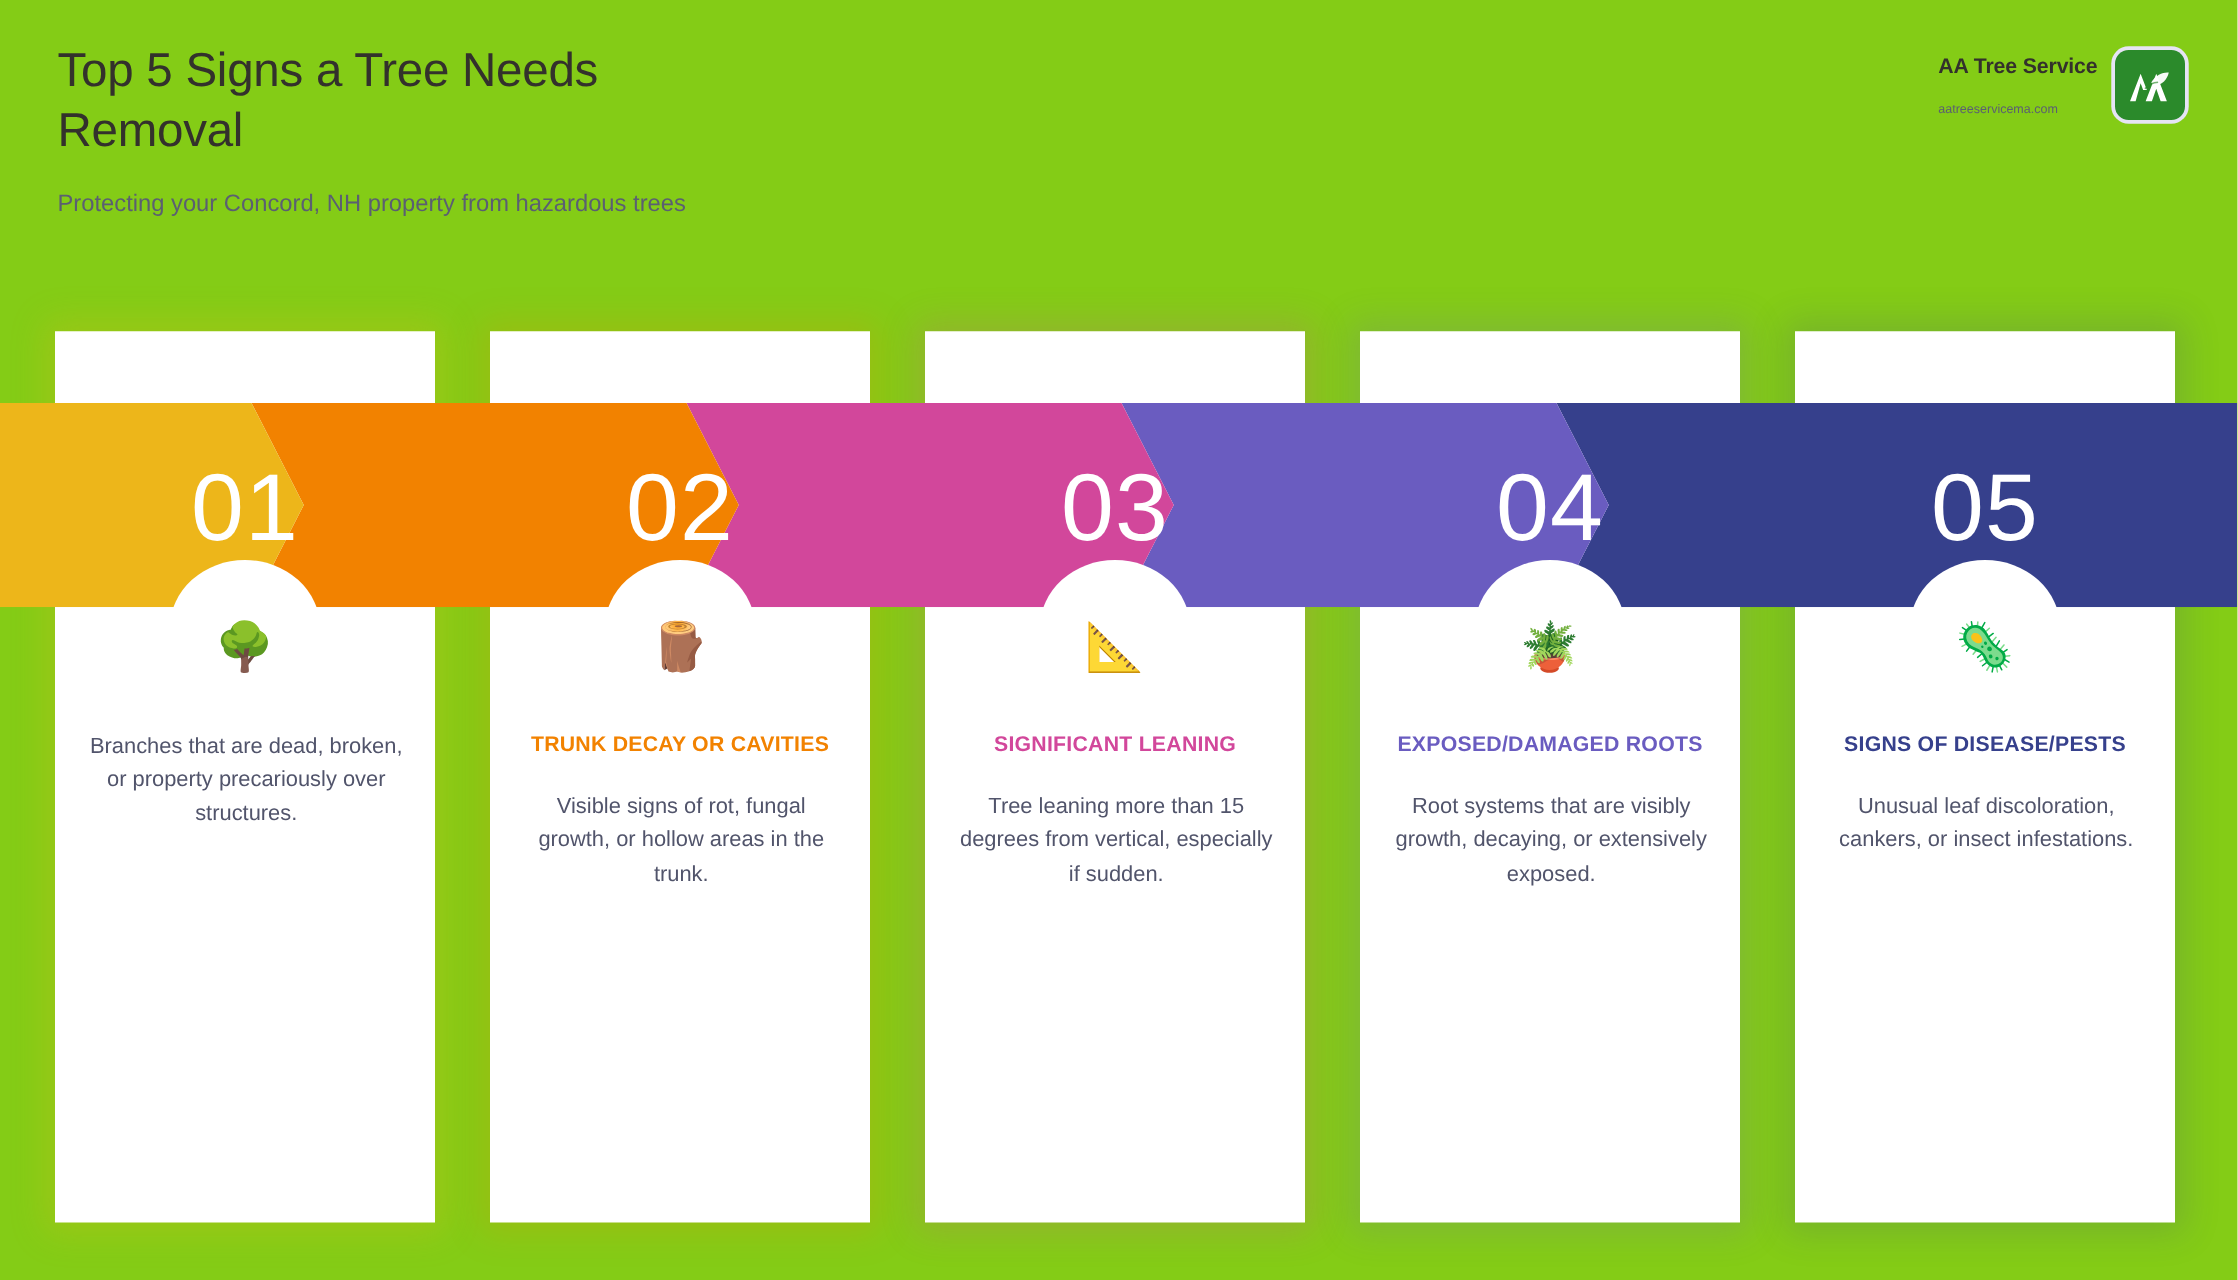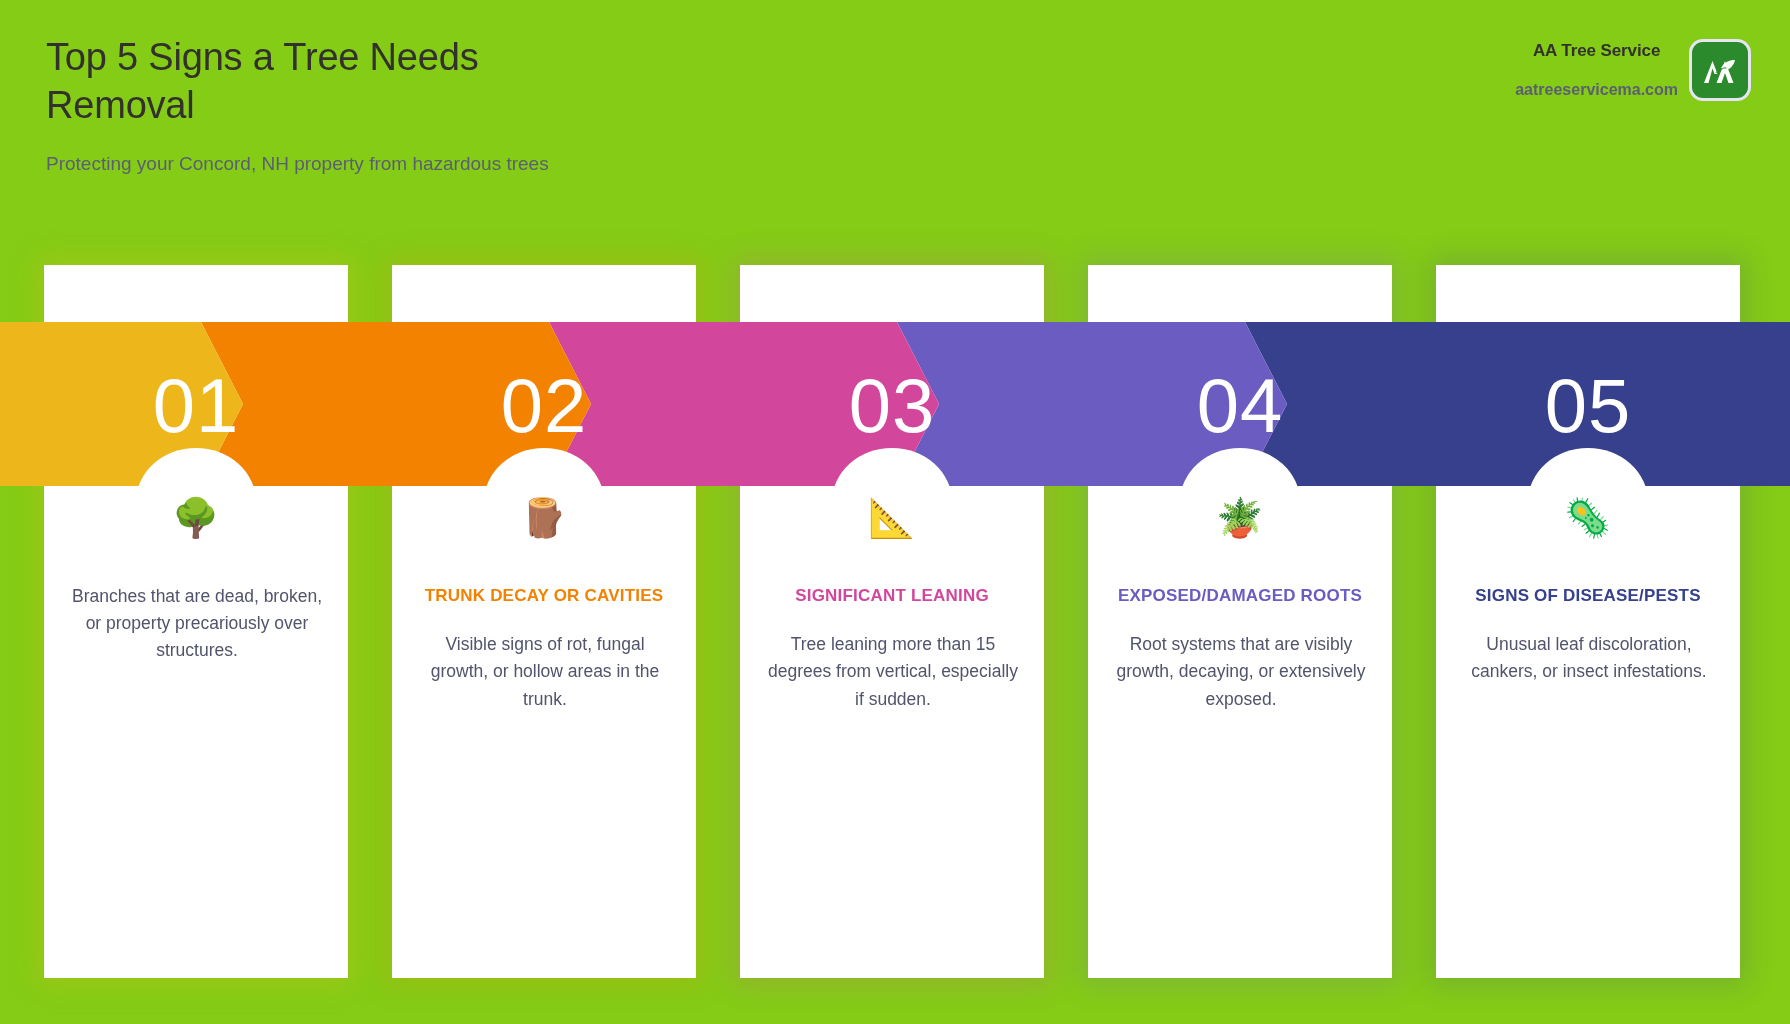--- a/index.html
+++ b/index.html
@@ -57,32 +57,32 @@
 
   .brand {
     position: absolute;
     right: 42px;
     top: 40px;
     display: flex;
     align-items: center;
     gap: 14px;
   }
   .brand-text {
-    text-align: center;
+    text-align: left;
     line-height: 1.35;
   }
   .brand-name {
     font-size: 17px;
     font-weight: 700;
     color: #33312c;
     letter-spacing: -0.1px;
   }
   .brand-url {
-    font-size: 16px;
-    font-weight: 700;
+    font-size: 10px;
+    font-weight: 400;
     color: #5b5f72;
     margin-top: 16px;
   }
   .brand-logo {
     width: 56px;
     height: 56px;
     border-radius: 11px;
     background: #2b8a2b;
     box-shadow: 0 0 0 3px #e6e4f5;
     display: flex;

